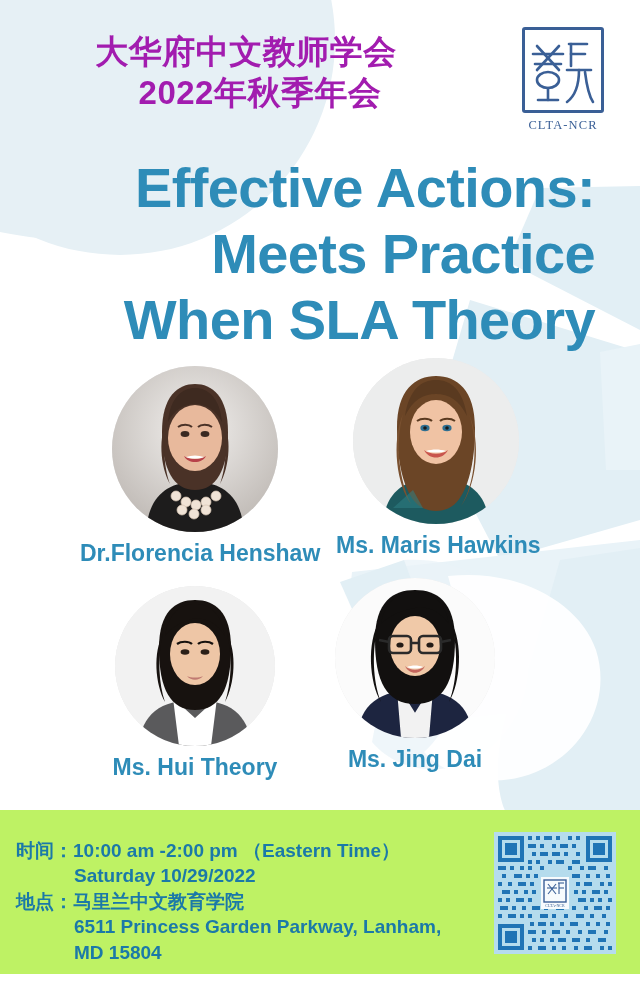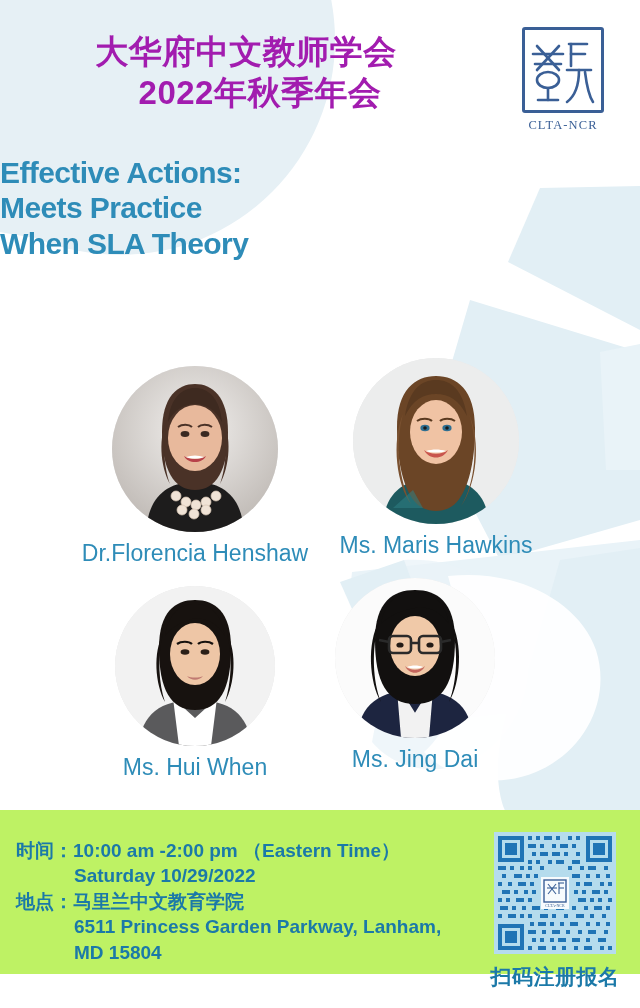--- a/index.html
+++ b/index.html
@@ -77,23 +77,23 @@
     font-family: "Liberation Serif", "DejaVu Serif", serif;
     font-weight: normal;
   }
 
   
   .title {
     position: absolute;
     left: 0;
     top: 155px;
     width: 595px;
-    text-align: left;
+    text-align: right;
     color: #2e8cb8;
-    font-size: 30px;
+    font-size: 56px;
     font-weight: bold;
     line-height: 1.18;
     letter-spacing: -0.6px;
     z-index: 5;
   }
   .title span { display: block; }
 
   
   .speakers {
     position: absolute;
@@ -116,21 +116,21 @@
     overflow: hidden;
     margin: 0 auto;
     position: relative;
     background: #e8e8e8;
   }
   .portrait svg { display: block; }
   .speaker-name {
     margin-top: 8px;
     color: #2e8cb8;
     font-size: 23px;
-    font-weight: normal;
+    font-weight: bold;
     white-space: nowrap;
   }
 
   
   .footer {
     position: absolute;
     left: 0;
     top: 810px;
     width: 640px;
     height: 164px;
@@ -317,21 +317,21 @@
             <path d="M50,50 C54,26 66,18 80,18 C94,18 106,26 110,50 C100,34 86,30 74,34 C64,37 56,42 50,50 Z" fill="#17120f"></path>
             <path d="M48,48 C42,72 44,98 50,116 C40,98 38,66 48,48 Z" fill="#17120f"></path>
             <path d="M112,48 C118,72 116,98 110,116 C120,98 122,66 112,48 Z" fill="#17120f"></path>
             <ellipse cx="70" cy="66" rx="4.4" ry="2.8" fill="#2a1f18"></ellipse>
             <ellipse cx="90" cy="66" rx="4.4" ry="2.8" fill="#2a1f18"></ellipse>
             <path d="M62,58 C66,55 74,55 77,58" stroke="#17120f" stroke-width="2.2" fill="none"></path>
             <path d="M83,58 C86,55 94,55 98,58" stroke="#17120f" stroke-width="2.2" fill="none"></path>
             <path d="M72,90 C76,92 84,92 88,90 C84,95 76,95 72,90 Z" fill="#c07a72"></path>
           </svg>
         </div>
-        <div class="speaker-name">Ms. Hui When</div>
+        <div class="speaker-name">Ms. Hui Theory</div>
       </div>
 
       <div class="speaker" style="left:315px; top:-2px; width:200px;">
         <div class="portrait" style="width:160px; height:160px;">
           <svg width="160" height="160" viewBox="0 0 160 160" xmlns="http://www.w3.org/2000/svg">
             <rect width="160" height="160" fill="#fbfbfb"></rect>
             <path d="M22,160 C24,126 46,112 80,112 C114,112 136,126 138,160 Z" fill="#1d2540"></path>
             <path d="M62,112 L80,130 L98,112 L94,160 L66,160 Z" fill="#f2f2f2"></path>
             <path d="M70,116 L80,132 L90,116" stroke="#1d2540" stroke-width="3" fill="none"></path>
             <path d="M40,62 C40,24 58,12 80,12 C102,12 120,24 120,62 C120,104 108,126 80,126 C52,126 40,104 40,62 Z" fill="#12100f"></path>
@@ -503,18 +503,17 @@
             <path d="M54,52 L62,62"></path>
               <path d="M62,52 L54,62"></path>
             <path d="M53,56 L63,56"></path>
             <path d="M65,51 L65,62"></path>
               <path d="M64,51 L70,51"></path>
               <path d="M65,56 L70,56"></path>
           </g>
           <text x="61" y="75" font-size="4" text-anchor="middle" fill="#3a5f96" font-family="Liberation Serif, serif">CLTA-NCR</text>
         </svg>
       </div>
-      <div class="qr-caption">扫码注册报名</div>
     </div>
 
   </div>
 
 </div>
 
 </body></html>

